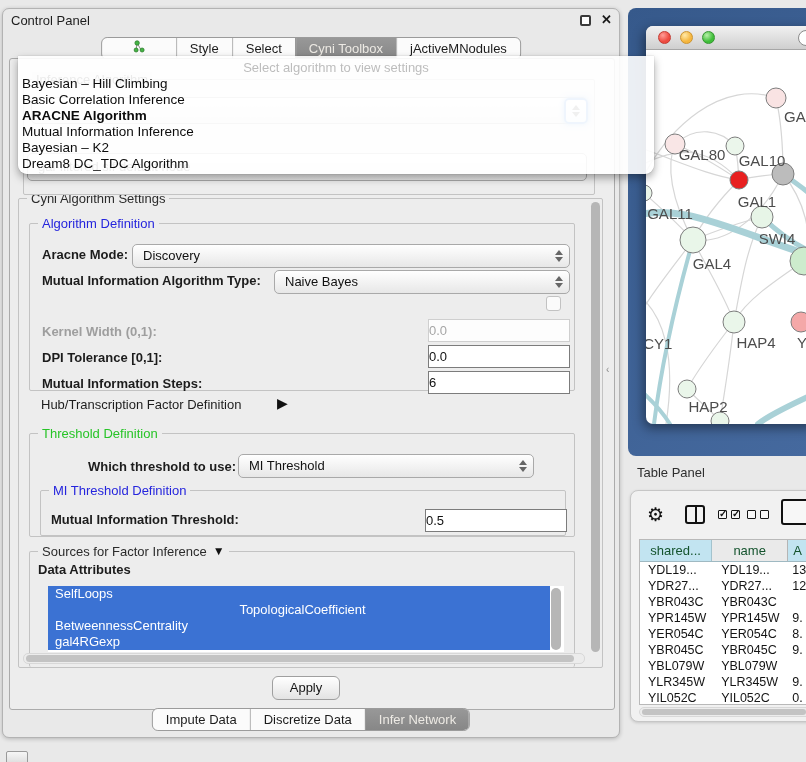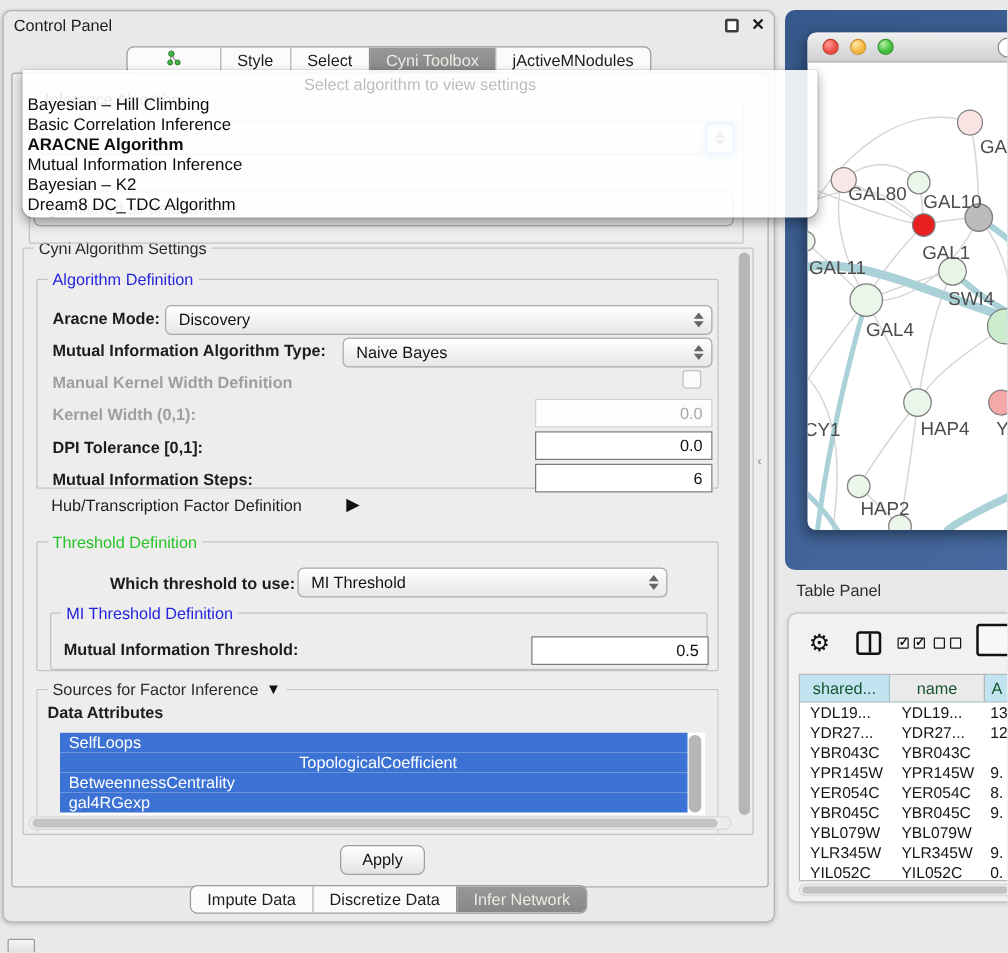--- a/index.html
+++ b/index.html
@@ -35,21 +35,21 @@
   .flabel.disabled{color:#9e9e9e;}
 
   .combo{position:absolute;height:24px;border:1px solid #a9a9a9;border-radius:5px;
     background:linear-gradient(#ffffff,#e7e7e7);font-size:13px;color:#111;line-height:22px;padding-left:10px;}
   .combo .arrows{position:absolute;right:6px;top:4px;width:9px;height:14px;}
   .combo .arrows i{position:absolute;left:1px;width:0;height:0;border-left:4px solid transparent;border-right:4px solid transparent;}
   .combo .arrows i.up{top:1px;border-bottom:5px solid #666;}
   .combo .arrows i.dn{bottom:1px;border-top:5px solid #666;}
 
   .tfield{position:absolute;height:23px;border:1px solid #7c7c7c;background:#fff;font-size:13px;color:#111;
-    line-height:21px;text-align:right;padding-right:7px;}
+    line-height:21px;text-align:left;padding-right:7px;}
   .tfield.disabled{border:1px solid #cfcfcf;background:#fdfdfd;color:#a6a6a6;}
 
   .checkbox{position:absolute;width:15px;height:15px;border:1px solid #c2c2c2;border-radius:3px;background:#fbfbfb;}
 
   .attr-list{position:absolute;background:#fff;overflow:hidden;}
   .attr-item{height:16px;line-height:16px;font-size:13px;color:#fff;background:#3b72d3;padding-left:7px;}
   .vscroll-thumb{position:absolute;background:#b6b6b6;border-radius:5px;}
   .hscroll{position:absolute;background:#ececec;border:1px solid #d8d8d8;border-radius:5px;}
   .hscroll .thumb{position:absolute;top:1px;bottom:1px;background:#c3c3c3;border-radius:5px;}
 
@@ -168,21 +168,20 @@
 
           <span class="flabel" style="left:12px;top:49px;">Mutual Information Algorithm Type:</span>
           <div class="combo" style="left:244px;top:46px;width:296px;">
             <span>Naive Bayes</span>
             <span class="arrows">
                 <i class="up"></i>
                 <i class="dn"></i>
               </span>
           </div>
 
-          <span class="flabel disabled" style="left:12px;top:74px;">Manual Kernel Width Definition</span>
           <span class="checkbox" style="left:516px;top:72px;"></span>
 
           <span class="flabel disabled" style="left:12px;top:100px;">Kernel Width (0,1):</span>
           <div class="tfield disabled" style="left:398px;top:95px;width:142px;">0.0</div>
 
           <span class="flabel" style="left:12px;top:126px;">DPI Tolerance [0,1]:</span>
           <div class="tfield" style="left:398px;top:121px;width:142px;">0.0</div>
 
           <span class="flabel" style="left:12px;top:152px;">Mutual Information Steps:</span>
           <div class="tfield" style="left:398px;top:147px;width:142px;">6</div>

